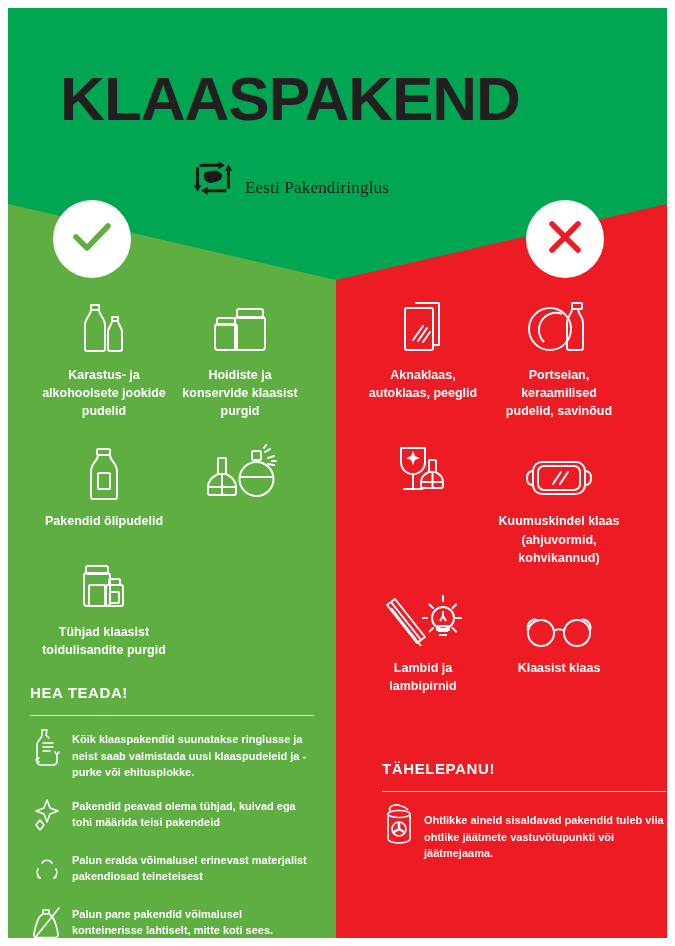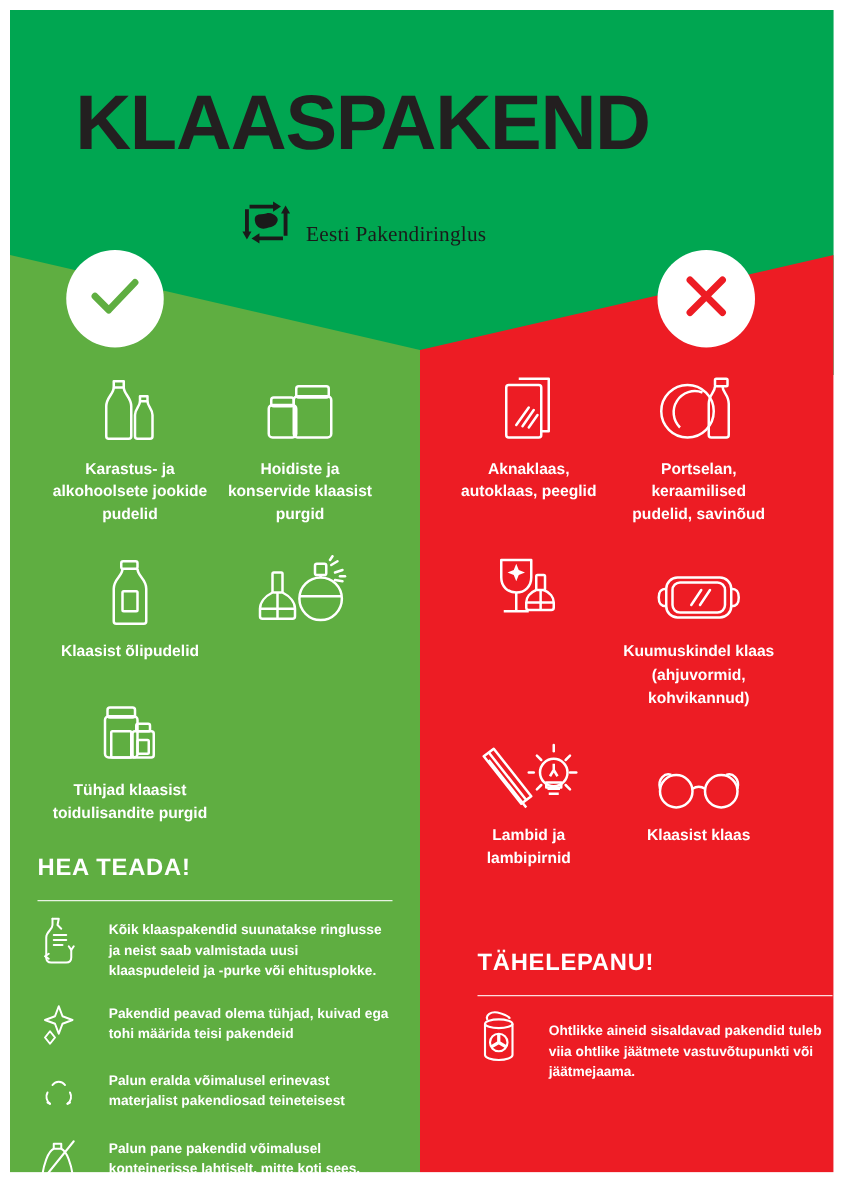--- a/index.html
+++ b/index.html
@@ -107,31 +107,31 @@
   
   .panel {
     position: absolute;
     width: 328px;
     padding: 0 22px;
   }
   .panel-yes { left: 8px; top: 684px; }
   .panel-no  { left: 336px; top: 760px; margin-left: 24px; }
   .panel-title {
     color: #ffffff;
-    font-size: 19px;
+    font-size: 15px;
     font-weight: 700;
     letter-spacing: 0.6px;
   }
   .panel-rule {
     height: 1px;
     background: rgba(255,255,255,0.85);
     margin: 14px 0 12px;
   }
   .note {
-    display: flex; align-items: flex-start; gap: 23px;
+    display: flex; align-items: flex-start; gap: 8px;
     margin-bottom: 14px;
   }
   .note-icon {
     flex: 0 0 34px;
     height: 40px;
     display: flex; align-items: center; justify-content: center;
   }
   .note-icon svg { display: block; }
   .note-text {
     color: #ffffff;
@@ -226,21 +226,21 @@
       <div class="item">
         <div class="item-icon">
           <svg width="46" height="56" viewBox="0 0 46 56">
             <g fill="none" stroke="#fff" stroke-width="2" stroke-linejoin="round">
               <rect x="16" y="3" width="13" height="6" rx="1.5"></rect>
               <path d="M17 9 c0 6 -7 8 -7 16 v26 a2 2 0 0 0 2 2 h22 a2 2 0 0 0 2 -2 v-26 c0 -8 -7 -10 -7 -16"></path>
               <rect x="17" y="27" width="12" height="16" rx="1"></rect>
             </g>
           </svg>
         </div>
-        <div class="item-label">Klaasist õlipudelid</div>
+        <div class="item-label">Pakendid õlipudelid</div>
       </div>
 
       <div class="item">
         <div class="item-icon">
           <svg width="76" height="58" viewBox="0 0 76 58">
             <g fill="none" stroke="#fff" stroke-width="2" stroke-linejoin="round">
               <rect x="16" y="14" width="8" height="16" rx="1"></rect>
               <path d="M16 30 c-6 3 -10 8 -10 13 v6 a2 2 0 0 0 2 2 h24 a2 2 0 0 0 2 -2 v-6 c0 -5 -4 -10 -10 -13"></path>
               <path d="M6 43 h28 M20 30 v21"></path>
               <rect x="50" y="7" width="9" height="9" rx="1.5"></rect>

